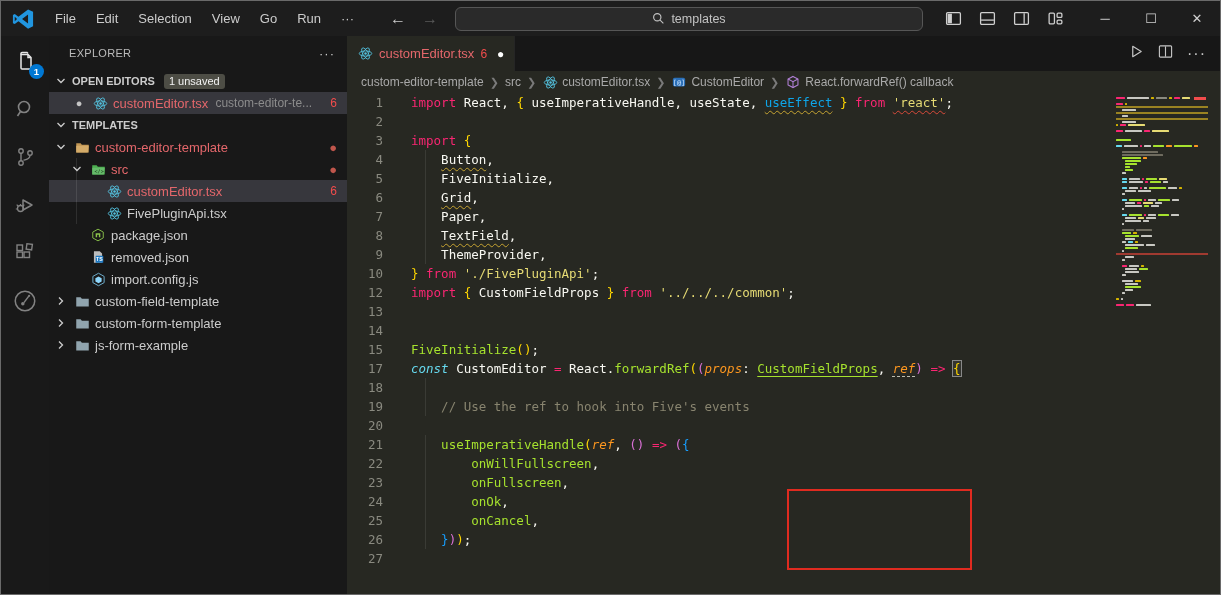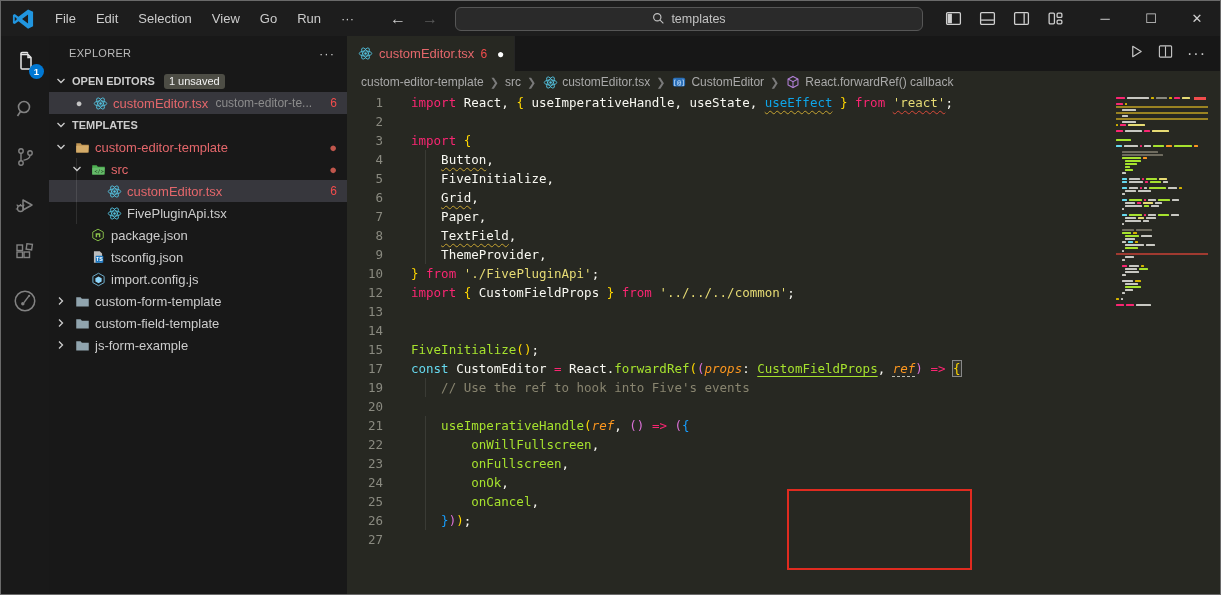--- a/index.html
+++ b/index.html
@@ -63,21 +63,21 @@
   
   .editor-body { flex:1; position:relative; overflow:hidden; display:flex; }
   .code-area { flex:1; overflow:hidden; position:relative; font-family:"DejaVu Sans Mono", monospace; font-size:12.5px; line-height:19px; }
   .cline { display:flex; height:19px; white-space:pre; }
   .gutter { width:54px; flex:none; text-align:right; padding-right:18px; color:#8a8a80; user-select:none; }
   .ltext { padding-left:10px; position:relative; }
   .tk-kw { color:#f92672; }
   .tk-fg { color:#f8f8f2; }
   .tk-str { color:#e6db74; }
   .tk-fn { color:#a6e22e; }
-  .tk-cb { color:#66d9ef; }
+  .tk-cb { color:#66d9ef; font-style:italic; }
   .tk-param { color:#fd971f; font-style:italic; }
   .tk-type { color:#a6e22e; text-decoration:underline; text-decoration-color:#a6e22e; text-underline-offset:3px; }
   .tk-cm { color:#88846f; }
   .tk-faded { color:#0ea5e9; }
   .tk-b1 { color:#ffd700; }
   .tk-b2 { color:#da70d6; }
   .tk-b3 { color:#179fff; }
   .wy { text-decoration:underline wavy #c5a332; text-decoration-thickness:1px; text-underline-offset:3px; }
   .wr { text-decoration:underline wavy #d84a3a; text-decoration-thickness:1px; text-underline-offset:3px; }
   .du { text-decoration:underline dashed #bdbdb0; text-decoration-thickness:1px; text-underline-offset:3px; }
@@ -321,21 +321,21 @@
           </div>
           <div class="row" style="padding-left: 20px;">
             <span style="width: 16px; flex: 0 0 auto;"></span>
             <span class="ficon">
               <svg width="14" height="14" viewBox="0 0 24 24">
                 <path d="M5 2 h10 l4 4 v16 H5 Z" fill="#bdbdbd"></path>
                 <rect x="8" y="10" width="13" height="12" rx="1" fill="#1d78c1"></rect>
                 <text x="14.5" y="19.5" font-size="9" font-weight="bold" fill="#fff" text-anchor="middle" font-family="Liberation Sans, sans-serif">TS</text>
               </svg>
             </span>
-            <span class="fname">tsconfig.json</span>
+            <span class="fname">removed.json</span>
           </div>
           <div class="row" style="padding-left: 20px;">
             <span style="width: 16px; flex: 0 0 auto;"></span>
             <span class="ficon">
               <svg width="15" height="15" viewBox="0 0 24 24">
                 <path d="M12 2 L21 7 V17 L12 22 L3 17 V7 Z" fill="none" stroke="#6ba9c7" stroke-width="1.6"></path>
                 <path d="M12 7 L17 10 V15 L12 18 L7 15 V10 Z" fill="#8ed6fb"></path>
               </svg>
             </span>
             <span class="fname">import.config.js</span>
@@ -344,34 +344,34 @@
             <span class="chev">
               <svg width="10" height="10" viewBox="0 0 10 10">
                 <path d="M3 1.5 L6.5 5 L3 8.5" fill="none" stroke="#cccccc" stroke-width="1.3"></path>
               </svg>
             </span>
             <span class="ficon">
               <svg width="15" height="15" viewBox="0 0 24 24">
                 <path d="M2 5 h7 l2 2.5 h11 V20 H2 Z" fill="#90a4ae"></path>
               </svg>
             </span>
-            <span class="fname">custom-form-template</span>
+            <span class="fname">custom-field-template</span>
           </div>
           <div class="row" style="padding-left: 4px;">
             <span class="chev">
               <svg width="10" height="10" viewBox="0 0 10 10">
                 <path d="M3 1.5 L6.5 5 L3 8.5" fill="none" stroke="#cccccc" stroke-width="1.3"></path>
               </svg>
             </span>
             <span class="ficon">
               <svg width="15" height="15" viewBox="0 0 24 24">
                 <path d="M2 5 h7 l2 2.5 h11 V20 H2 Z" fill="#90a4ae"></path>
               </svg>
             </span>
-            <span class="fname">custom-field-template</span>
+            <span class="fname">custom-form-template</span>
           </div>
           <div class="row" style="padding-left: 4px;">
             <span class="chev">
               <svg width="10" height="10" viewBox="0 0 10 10">
                 <path d="M3 1.5 L6.5 5 L3 8.5" fill="none" stroke="#cccccc" stroke-width="1.3"></path>
               </svg>
             </span>
             <span class="ficon">
               <svg width="15" height="15" viewBox="0 0 24 24">
                 <path d="M2 5 h7 l2 2.5 h11 V20 H2 Z" fill="#90a4ae"></path>
@@ -463,20 +463,21 @@
             <div class="cline"><span class="gutter">6</span><span class="ltext"><span class="iguide" style="left: 24px; top: 0px; bottom: 0px;"></span><span class="tk-fg">    </span><span class="tk-fg wy">Grid</span><span class="tk-fg">,</span></span></div>
             <div class="cline"><span class="gutter">7</span><span class="ltext"><span class="iguide" style="left: 24px; top: 0px; bottom: 0px;"></span><span class="tk-fg">    Paper,</span></span></div>
             <div class="cline"><span class="gutter">8</span><span class="ltext"><span class="iguide" style="left: 24px; top: 0px; bottom: 0px;"></span><span class="tk-fg">    </span><span class="tk-fg wy">TextField</span><span class="tk-fg">,</span></span></div>
             <div class="cline"><span class="gutter">9</span><span class="ltext"><span class="iguide" style="left: 24px; top: 0px; bottom: 0px;"></span><span class="tk-fg">    ThemeProvider,</span></span></div>
             <div class="cline"><span class="gutter">10</span><span class="ltext"><span class="tk-b1">}</span><span class="tk-fg"> </span><span class="tk-kw">from</span><span class="tk-fg"> </span><span class="tk-str">'./FivePluginApi'</span><span class="tk-fg">;</span></span></div>
             <div class="cline"><span class="gutter">12</span><span class="ltext"><span class="tk-kw">import</span><span class="tk-fg"> </span><span class="tk-b1">{</span><span class="tk-fg"> CustomFieldProps </span><span class="tk-b1">}</span><span class="tk-fg"> </span><span class="tk-kw">from</span><span class="tk-fg"> </span><span class="tk-str">'../../../common'</span><span class="tk-fg">;</span></span></div>
             <div class="cline"><span class="gutter">13</span><span class="ltext"></span></div>
             <div class="cline"><span class="gutter">14</span><span class="ltext"></span></div>
             <div class="cline"><span class="gutter">15</span><span class="ltext"><span class="tk-fn">FiveInitialize</span><span class="tk-b1">(</span><span class="tk-b1">)</span><span class="tk-fg">;</span></span></div>
             <div class="cline"><span class="gutter">17</span><span class="ltext"><span class="tk-cb">const</span><span class="tk-fg"> CustomEditor </span><span class="tk-kw">=</span><span class="tk-fg"> React.</span><span class="tk-fn">forwardRef</span><span class="tk-b1">(</span><span class="tk-b2">(</span><span class="tk-param">props</span><span class="tk-fg">: </span><span class="tk-type">CustomFieldProps</span><span class="tk-fg">, </span><span class="tk-param du">ref</span><span class="tk-b2">)</span><span class="tk-fg"> </span><span class="tk-kw">=&gt;</span><span class="tk-fg"> </span><span class="tk-b1 bracket-box">{</span></span></div>
+            <div class="cline"><span class="gutter">18</span><span class="ltext"><span class="iguide" style="left: 24px; top: 0px; bottom: 0px;"></span></span></div>
             <div class="cline"><span class="gutter">19</span><span class="ltext"><span class="iguide" style="left: 24px; top: 0px; bottom: 0px;"></span><span class="tk-cm">    // Use the ref to hook into Five's events</span></span></div>
             <div class="cline"><span class="gutter">20</span></div>
             <div class="cline"><span class="gutter">21</span><span class="ltext"><span class="iguide" style="left: 24px; top: 0px; bottom: 0px;"></span><span class="tk-fg">    </span><span class="tk-fn">useImperativeHandle</span><span class="tk-b1">(</span><span class="tk-param">ref</span><span class="tk-fg">, </span><span class="tk-b2">(</span><span class="tk-b2">)</span><span class="tk-fg"> </span><span class="tk-kw">=&gt;</span><span class="tk-fg"> </span><span class="tk-b2">(</span><span class="tk-b3">{</span></span></div>
             <div class="cline"><span class="gutter">22</span><span class="ltext"><span class="iguide" style="left: 24px; top: 0px; bottom: 0px;"></span><span class="tk-fg">        </span><span class="tk-fn">onWillFullscreen</span><span class="tk-fg">,</span></span></div>
             <div class="cline"><span class="gutter">23</span><span class="ltext"><span class="iguide" style="left: 24px; top: 0px; bottom: 0px;"></span><span class="tk-fg">        </span><span class="tk-fn">onFullscreen</span><span class="tk-fg">,</span></span></div>
             <div class="cline"><span class="gutter">24</span><span class="ltext"><span class="iguide" style="left: 24px; top: 0px; bottom: 0px;"></span><span class="tk-fg">        </span><span class="tk-fn">onOk</span><span class="tk-fg">,</span></span></div>
             <div class="cline"><span class="gutter">25</span><span class="ltext"><span class="iguide" style="left: 24px; top: 0px; bottom: 0px;"></span><span class="tk-fg">        </span><span class="tk-fn">onCancel</span><span class="tk-fg">,</span></span></div>
             <div class="cline"><span class="gutter">26</span><span class="ltext"><span class="iguide" style="left: 24px; top: 0px; bottom: 0px;"></span><span class="tk-fg">    </span><span class="tk-b3">}</span><span class="tk-b2">)</span><span class="tk-b1">)</span><span class="tk-fg">;</span></span></div>
             <div class="cline"><span class="gutter">27</span><span class="ltext"></span></div>
           </div>

